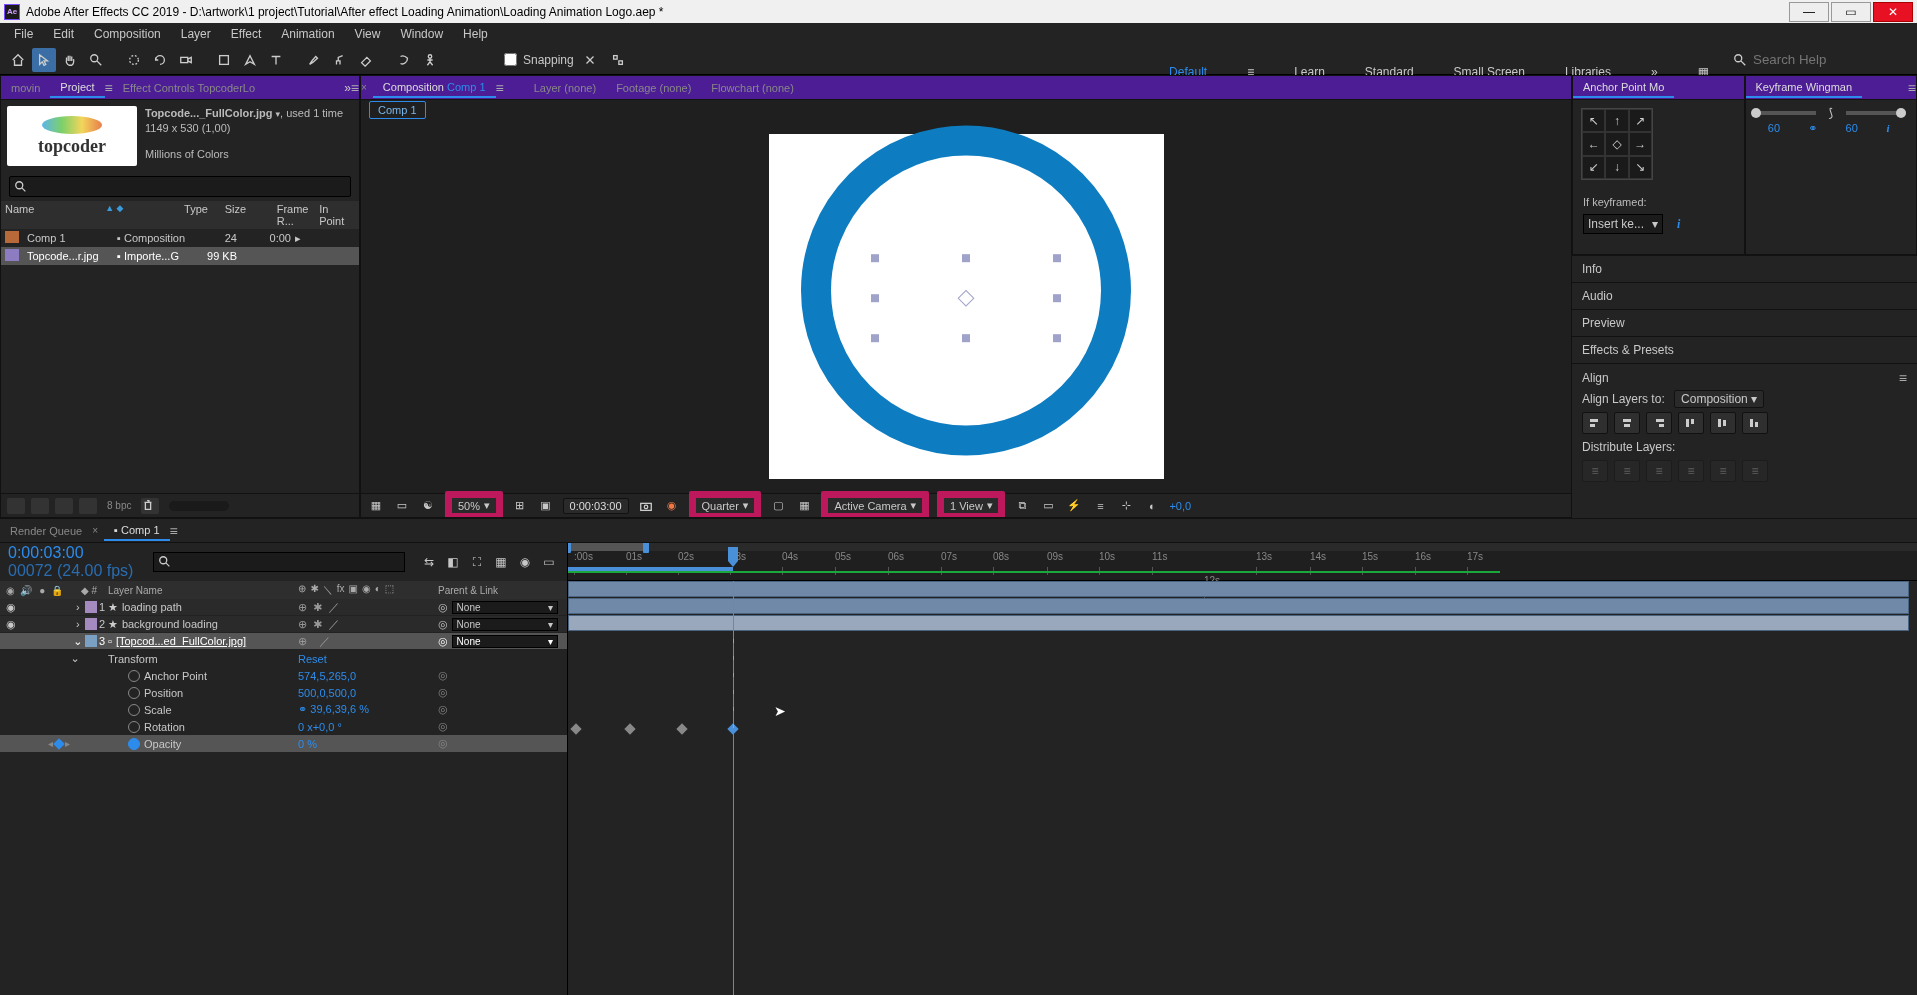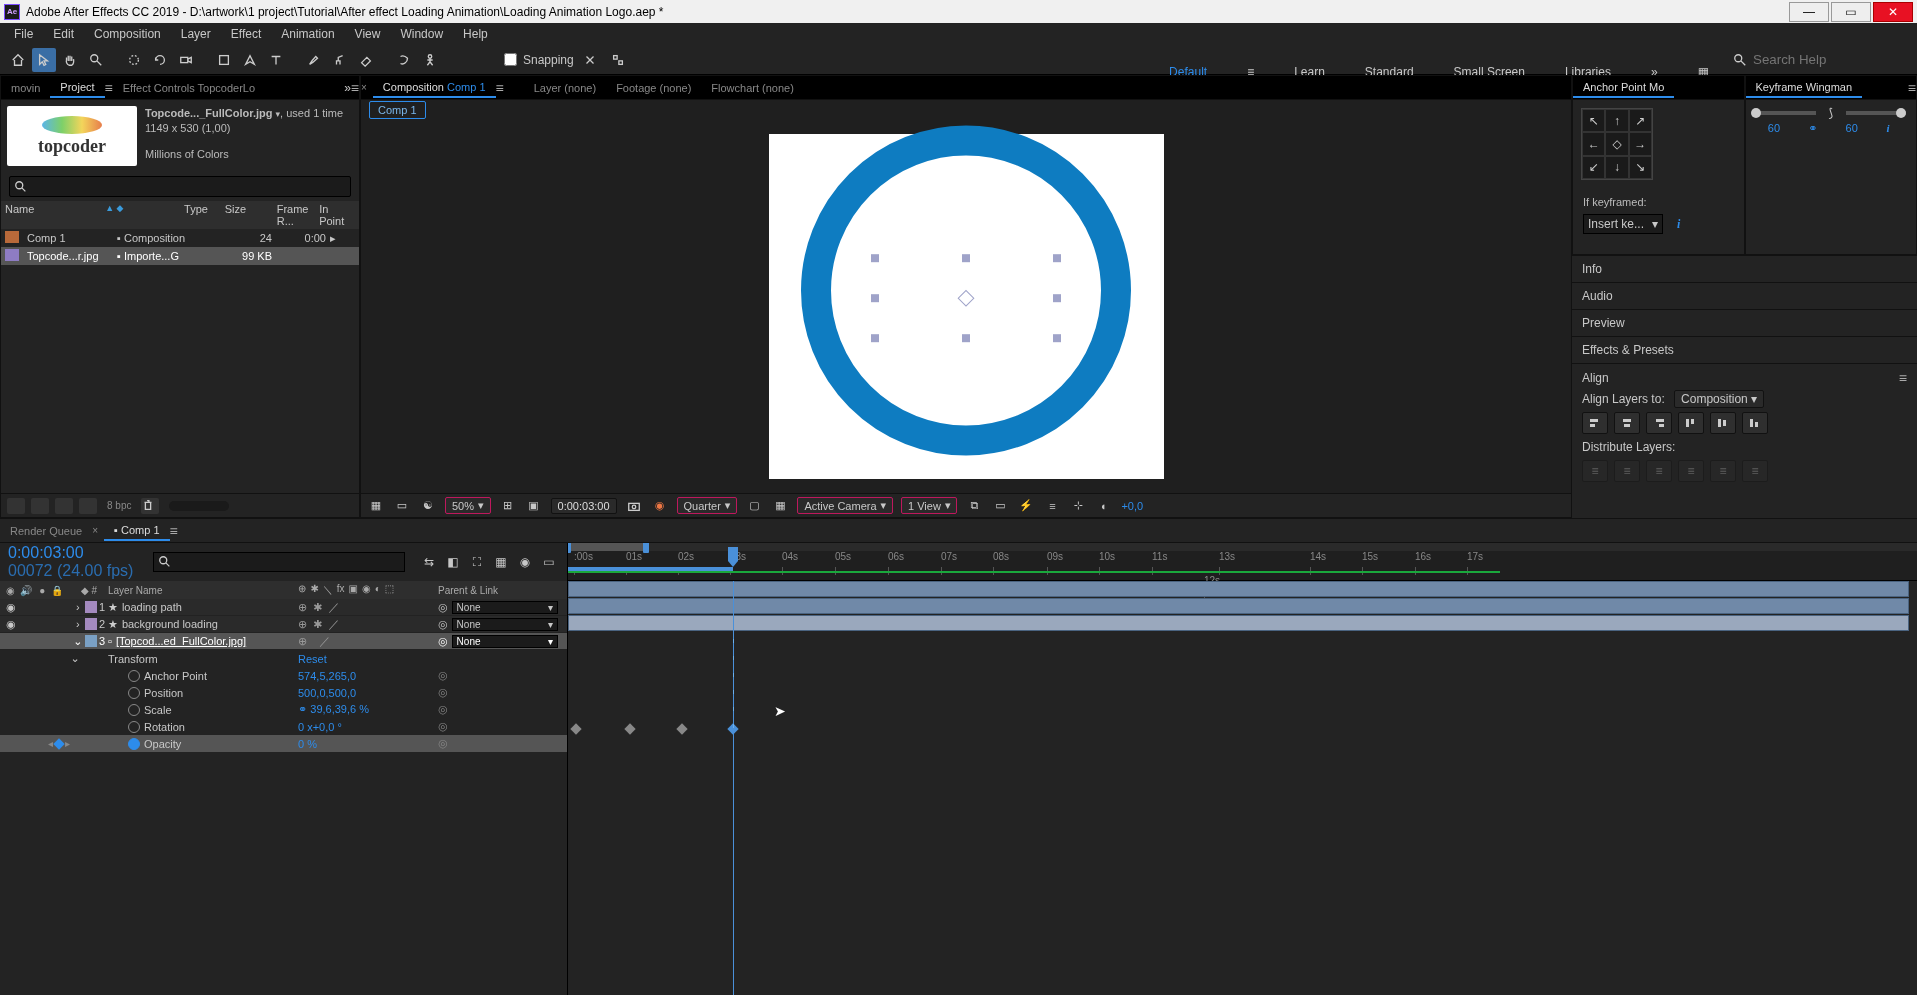--- a/index.html
+++ b/index.html
@@ -25,21 +25,21 @@
 .snap-area input { margin-right: 2px;}
 .workspaces { margin-left: auto; display: flex; align-items: center; gap: 12px; }
 .workspaces span { padding: 4px 14px; margin-top: 24px; }
 .workspaces span.active { color: #2d8ceb; }
 .search-area { display: flex; align-items: center; gap: 6px; margin-left: 8px; padding-right:8px;}
 .search-input { background: #232323; border: none; color: #aaa; width: 150px; }
 
 
 .main { display: flex; height: 443px; }
 .panel { background: #232323; border: 1px solid #111; display: flex; flex-direction: column; }
-.panel-tabs { height: 24px; display: flex; align-items: center; background: #000000; border-bottom: 1px solid #111;}
+.panel-tabs { height: 24px; display: flex; align-items: center; background: #4c1d95; border-bottom: 1px solid #111;}
 .tab { padding: 3px 10px; font-size: 11px; color: #888;}
 .tab.active { color: #ddd; border-bottom: 2px solid #2d8ceb; }
 .tab-close {font-size:10px; color:#888; margin-right:6px;}
 .panel-body { flex: 1; overflow: hidden; position: relative; }
 
 
 .proj-thumb_row { display:flex; padding:6px; gap:8px; align-items:flex-start;}
 .proj-thumb { width: 130px; height: 60px; background: #fff; display:flex; align-items:center; justify-content:center; font-size:18px; font-weight:bold; color:#333; border-radius:2px;}
 .proj-thumb .tc { display:flex; flex-direction:column; align-items:center;}
 .proj-thumb .swirl { width:60px; height:18px; background:linear-gradient(90deg,#5bb5e8,#7dd069,#f3d55b,#e77e4b); border-radius:50%; margin-bottom:2px;}
@@ -51,21 +51,21 @@
 .proj-cols span:nth-child(2){width:78px;}
 .proj-cols span:nth-child(3){width:38px;}
 .proj-cols span:nth-child(4){width:50px;}
 .proj-cols span:nth-child(5){width:40px;}
 .proj-row { display:flex; font-size:11px; padding:2px 4px; gap:4px; align-items:center;}
 .proj-row.sel { background:#555; color:#fff;}
 .proj-row .ic { width:14px; height:12px; background:#b8693a; display:inline-block; margin-right:4px;}
 .proj-row .ic.jpg { background:#8e7cc3;}
 .proj-row span:nth-child(2){width:86px;}
 .proj-row span:nth-child(3){width:78px;}
-.proj-row span:nth-child(4){width:38px; text-align:right;margin-left:35px;}
+.proj-row span:nth-child(4){width:38px; text-align:right;}
 .proj-row span:nth-child(5){width:50px; text-align:right;}
 .proj-footer { position:absolute; bottom:0; left:0; right:0; height:24px; background:#232323; border-top:1px solid #111; display:flex; align-items:center; gap:6px; padding:0 6px;}
 .proj-footer .pf-btn { width:18px; height:16px; background:#333; border-radius:2px;}
 .proj-footer .bpc { font-size:10px; color:#888; padding:0 4px;}
 .proj-footer .pf-scroll { width:60px; height:10px; background:#1a1a1a; border-radius:5px; margin-left:4px;}
 
 
 .comp-panel .panel-body { background:#1f1f1f; display:flex; flex-direction:column;}
 .comp-tabbar { height:20px; display:flex; align-items:center; padding:4px 8px;}
 .comp-tabbar .ctab { font-size:11px; padding:2px 8px; border:1px solid #2d8ceb; color:#7ab6ea; border-radius:2px;}
@@ -73,21 +73,21 @@
 .canvas { width:395px; height:345px; background:#fff; position:relative;}
 .big-circle { position:absolute; left:50%; top:50%; transform:translate(-50%,-55%); width:330px; height:330px; border-radius:50%; border:30px solid #0e7cc1;}
 .sel-handles { position:absolute; left:50%; top:50%; transform:translate(-50%,-60%); width:190px; height:88px;}
 .sh { position:absolute; width:8px; height:8px; background:#9fa3c9;}
 .sh.tl{left:0;top:0;} .sh.tm{left:50%;top:0;margin-left:-4px;} .sh.tr{right:0;top:0;}
 .sh.ml{left:0;top:50%;margin-top:-4px;} .sh.mc{left:50%;top:50%;margin:-4px 0 0 -4px; background:transparent;} .sh.mr{right:0;top:50%;margin-top:-4px;}
 .sh.bl{left:0;bottom:0;} .sh.bm{left:50%;bottom:0;margin-left:-4px;} .sh.br{right:0;bottom:0;}
 .anchor-mark{position:absolute;left:50%;top:50%;transform:translate(-50%,-50%);width:12px;height:12px;border:1px solid #9fa3c9;transform:translate(-50%,-50%) rotate(45deg);}
 .viewer-footer { height:24px; background:#232323; border-top:1px solid #111; display:flex; align-items:center; padding:0 6px; gap:8px; font-size:11px;}
 .vf-btn { width:18px; height:16px; display:flex;align-items:center;justify-content:center;}
-.vf-drop { background:#2a2a2a; padding:1px 6px; border:1px solid #be185d; border-radius:2px; display:flex; align-items:center; gap:4px;}
+.vf-drop { background:#2a2a2a; padding:1px 6px; border:7px solid #be185d; border-radius:2px; display:flex; align-items:center; gap:4px;}
 .vf-time { background:#2a2a2a; padding:1px 6px; border:1px solid #111; border-radius:2px; color:#ddd;}
 .vf-num { color:#2d8ceb;}
 
 
 .rightcol { width:345px; display:flex; flex-direction:column;}
 .right-top { display:flex; height:180px;}
 .anchor-panel { flex:1; border-right:1px solid #111;}
 .anchor-grid { width:72px; height:72px; margin:8px; display:grid; grid-template-columns:repeat(3,1fr); grid-template-rows:repeat(3,1fr); background:#1a1a1a; border:1px solid #444;}
 .anchor-grid div { border:1px solid #333; display:flex; align-items:center; justify-content:center; color:#ccc; font-size:12px;}
 .kf-panel { flex:1;}
@@ -798,21 +798,21 @@
         <div class="tick" style="left:162px;">03s</div>
         <div class="tick" style="left:214px;">04s</div>
         <div class="tick" style="left:267px;">05s</div>
         <div class="tick" style="left:320px;">06s</div>
         <div class="tick" style="left:373px;">07s</div>
         <div class="tick" style="left:425px;">08s</div>
         <div class="tick" style="left:479px;">09s</div>
         <div class="tick" style="left:531px;">10s</div>
         <div class="tick" style="left:584px;">11s</div>
         <div class="tick" style="left:636px;margin-top:24px;">12s</div>
-        <div class="tick" style="left:651px;">13s</div>
+        <div class="tick" style="left:688px;">13s</div>
         <div class="tick" style="left:742px;">14s</div>
         <div class="tick" style="left:794px;">15s</div>
         <div class="tick" style="left:847px;">16s</div>
         <div class="tick" style="left:899px;">17s</div>
         <div class="ruler-preview-line blue" style="width:165px;"></div>
         <div class="ruler-preview-line" style="width:932px;"></div>
         <div class="cti-head" style="left:165px;"></div>
       </div>
       <div class="track-area">
         <div class="layer-bar" style="top:0;"></div>

